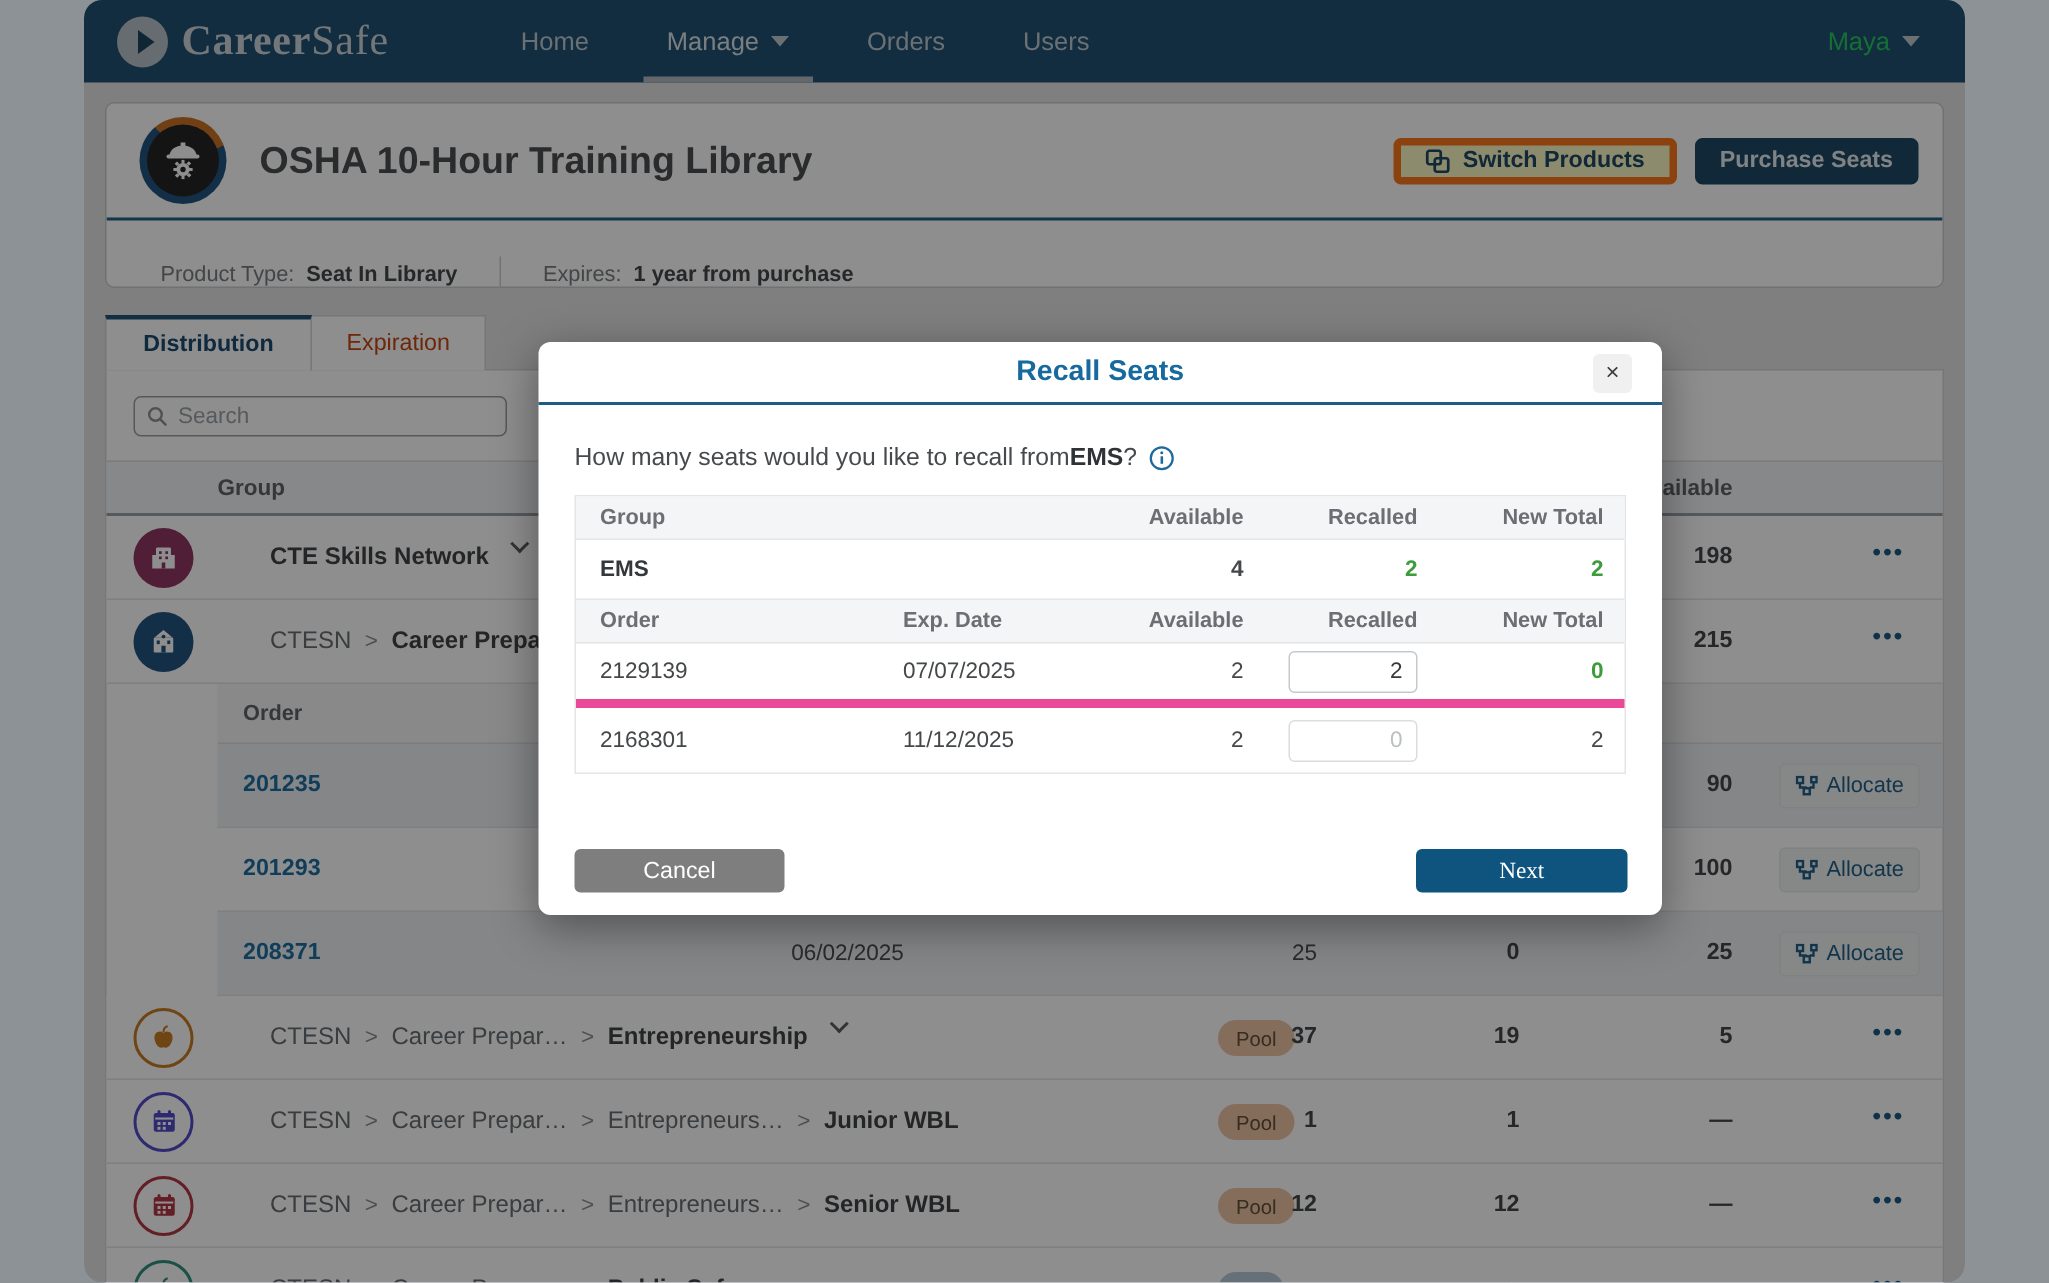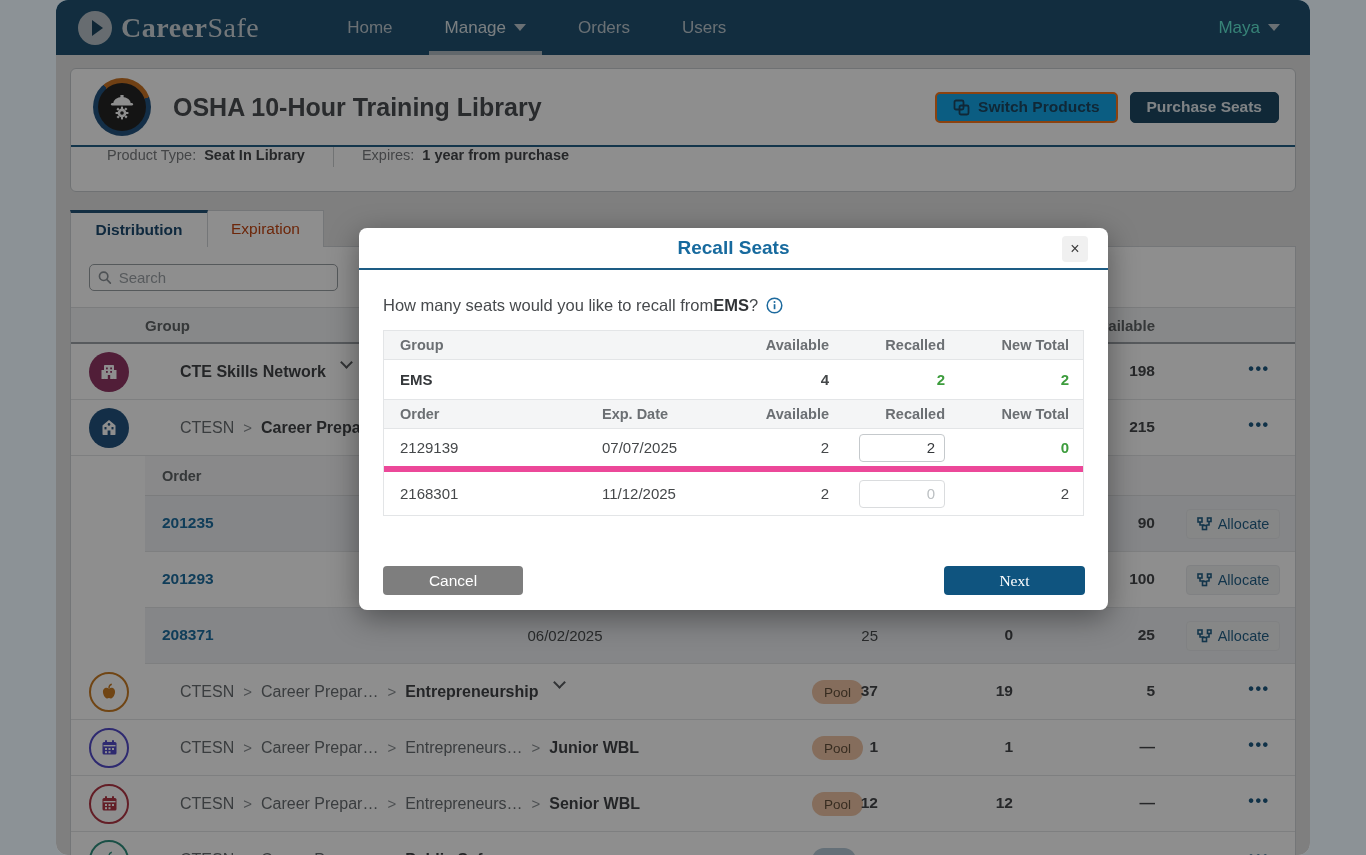--- a/index.html
+++ b/index.html
@@ -19,41 +19,41 @@
   .brand-text b { font-weight:bold; }
   .brand-text span { font-weight:normal; }
   .nav-items { display:flex; margin-left:62px; height:55px; }
   .nav-item { position:relative; display:flex; align-items:center; padding:0 26px; height:55px;
               color:#bcc8d0; font-size:17px; cursor:pointer; }
   .nav-item.active { color:#d9e1e6; }
   .nav-item.active::after { content:""; position:absolute; left:10px; right:10px; bottom:0;
               height:4px; background:#aeb9c1; }
   .caret { width:0; height:0; border-left:6px solid transparent; border-right:6px solid transparent;
            border-top:7px solid #bcc8d0; margin-left:8px; display:inline-block; }
-  .user-menu { margin-left:auto; margin-right:30px; color:#5eead4; font-size:17px; display:flex;
+  .user-menu { margin-left:auto; margin-right:30px; color:#22c55e; font-size:17px; display:flex;
                align-items:center; cursor:pointer; }
 
   
   .hdr { position:absolute; left:14px; right:14px; top:68px; background:#fff;
          border:1px solid #c6cacd; border-radius:6px; overflow:hidden; }
   .hdr-top { height:78px; display:flex; align-items:center; border-bottom:2px solid #1d5c84; }
   .osha-icon { width:58px; height:58px; border-radius:50%; margin-left:22px; flex:0 0 auto;
                background:conic-gradient(from 320deg, #c8701e 0 110deg, #1d4f7c 110deg 360deg);
                display:flex; align-items:center; justify-content:center; }
   .osha-inner { width:48px; height:48px; border-radius:50%; background:#1f1f1f;
                 display:flex; align-items:center; justify-content:center; }
   .page-title { font-size:25px; font-weight:bold; color:#45484c; margin-left:22px; }
   .hdr-btns { margin-left:auto; margin-right:16px; display:flex; gap:12px; }
   .btn-outline { display:flex; align-items:center; gap:8px; height:31px; padding:0 16px;
-                 background:#0ea5e9; border:2px solid #f97316; border-radius:5px; color:#17435f;
+                 background:#fef9c3; border:5px solid #f97316; border-radius:5px; color:#17435f;
                  font-size:15.5px; font-weight:bold; cursor:pointer; }
   .btn-solid { display:flex; align-items:center; height:31px; padding:0 16px; background:#17435f;
                border:1px solid #17435f; border-radius:5px; color:#e4eaee; font-size:15.5px;
                font-weight:bold; cursor:pointer; }
-  .hdr-info { height:44px; display:flex; align-items:flex-start; padding-left:36px; font-size:14.5px; }
+  .hdr-info { height:44px; display:flex; align-items:flex-end; padding-left:36px; font-size:14.5px; }
   .info-label { color:#76797c; margin-right:8px; }
   .info-value { color:#3f4245; font-weight:bold; }
   .info-pipe { width:1px; height:20px; background:#c9cdd0; margin:0 28px; }
 
   
   .tabs { position:absolute; left:14px; top:210px; display:flex; z-index:2; }
   .tab { height:37px; display:flex; align-items:center; justify-content:center; background:#fff;
          border:1px solid #cfd3d6; border-bottom:none; font-size:15.5px; cursor:pointer; }
   .tab.active { width:138px; border-top:3px solid #1d4e74; font-weight:bold; color:#16456b; }
   .tab.inactive { width:116px; color:#c2410c; border-left:none; }

